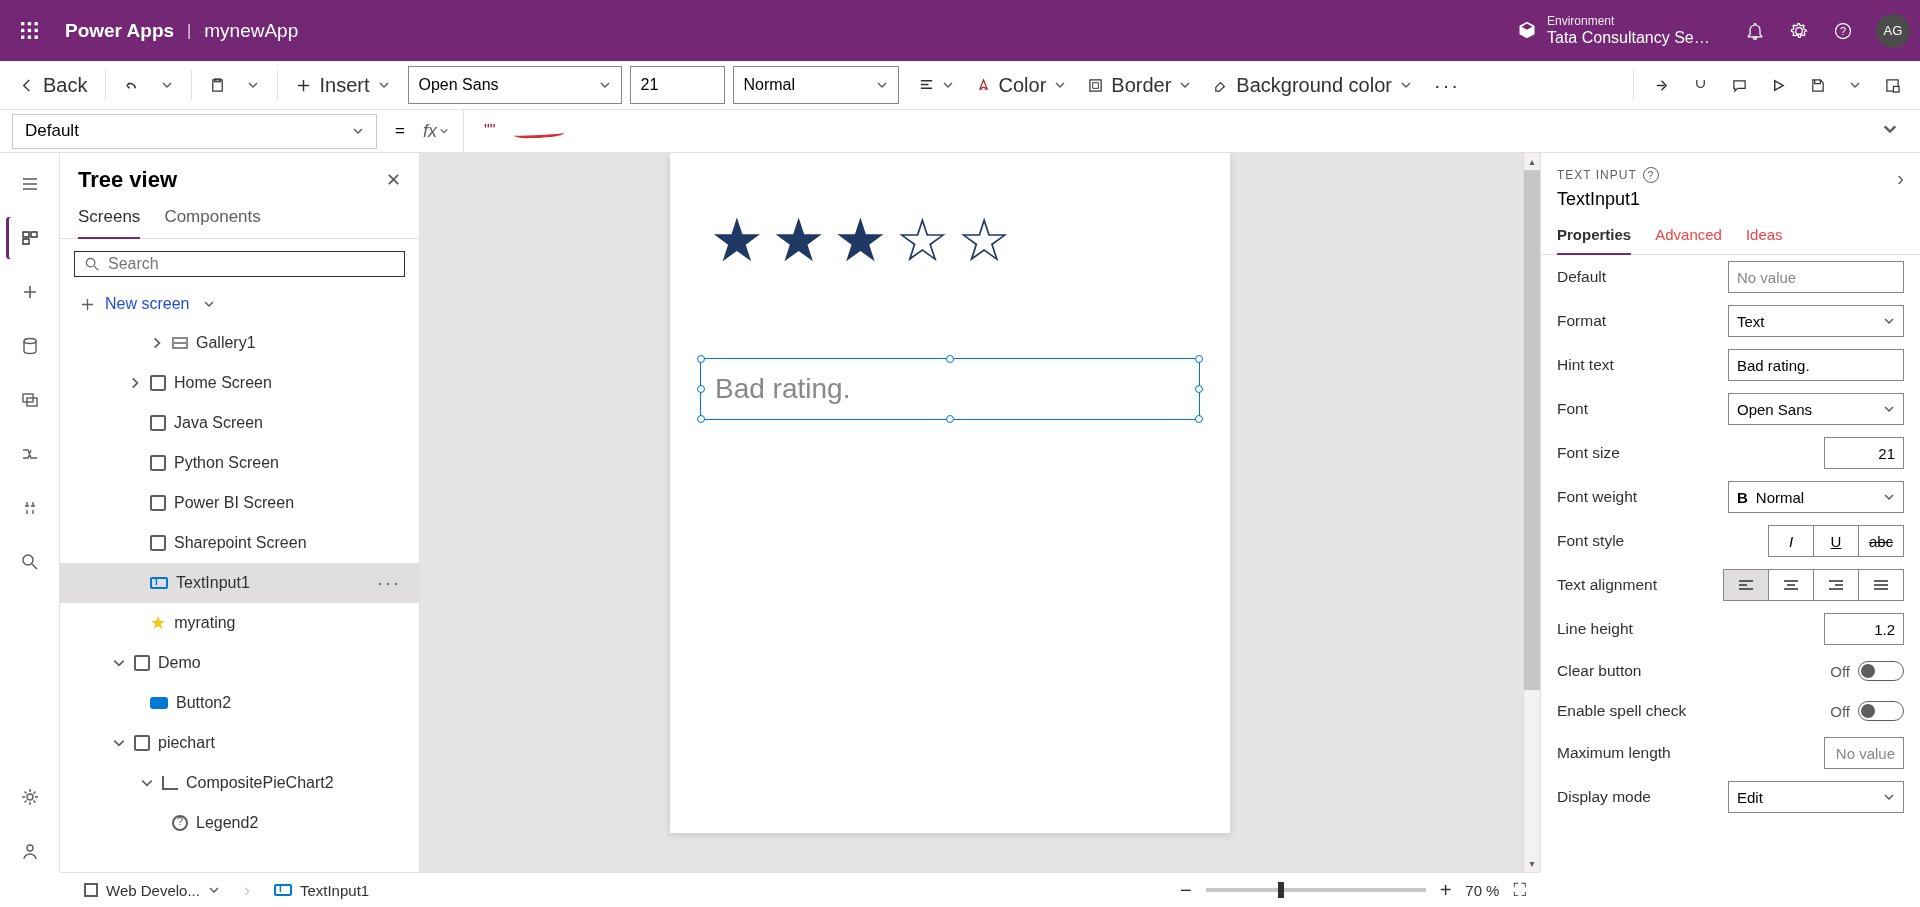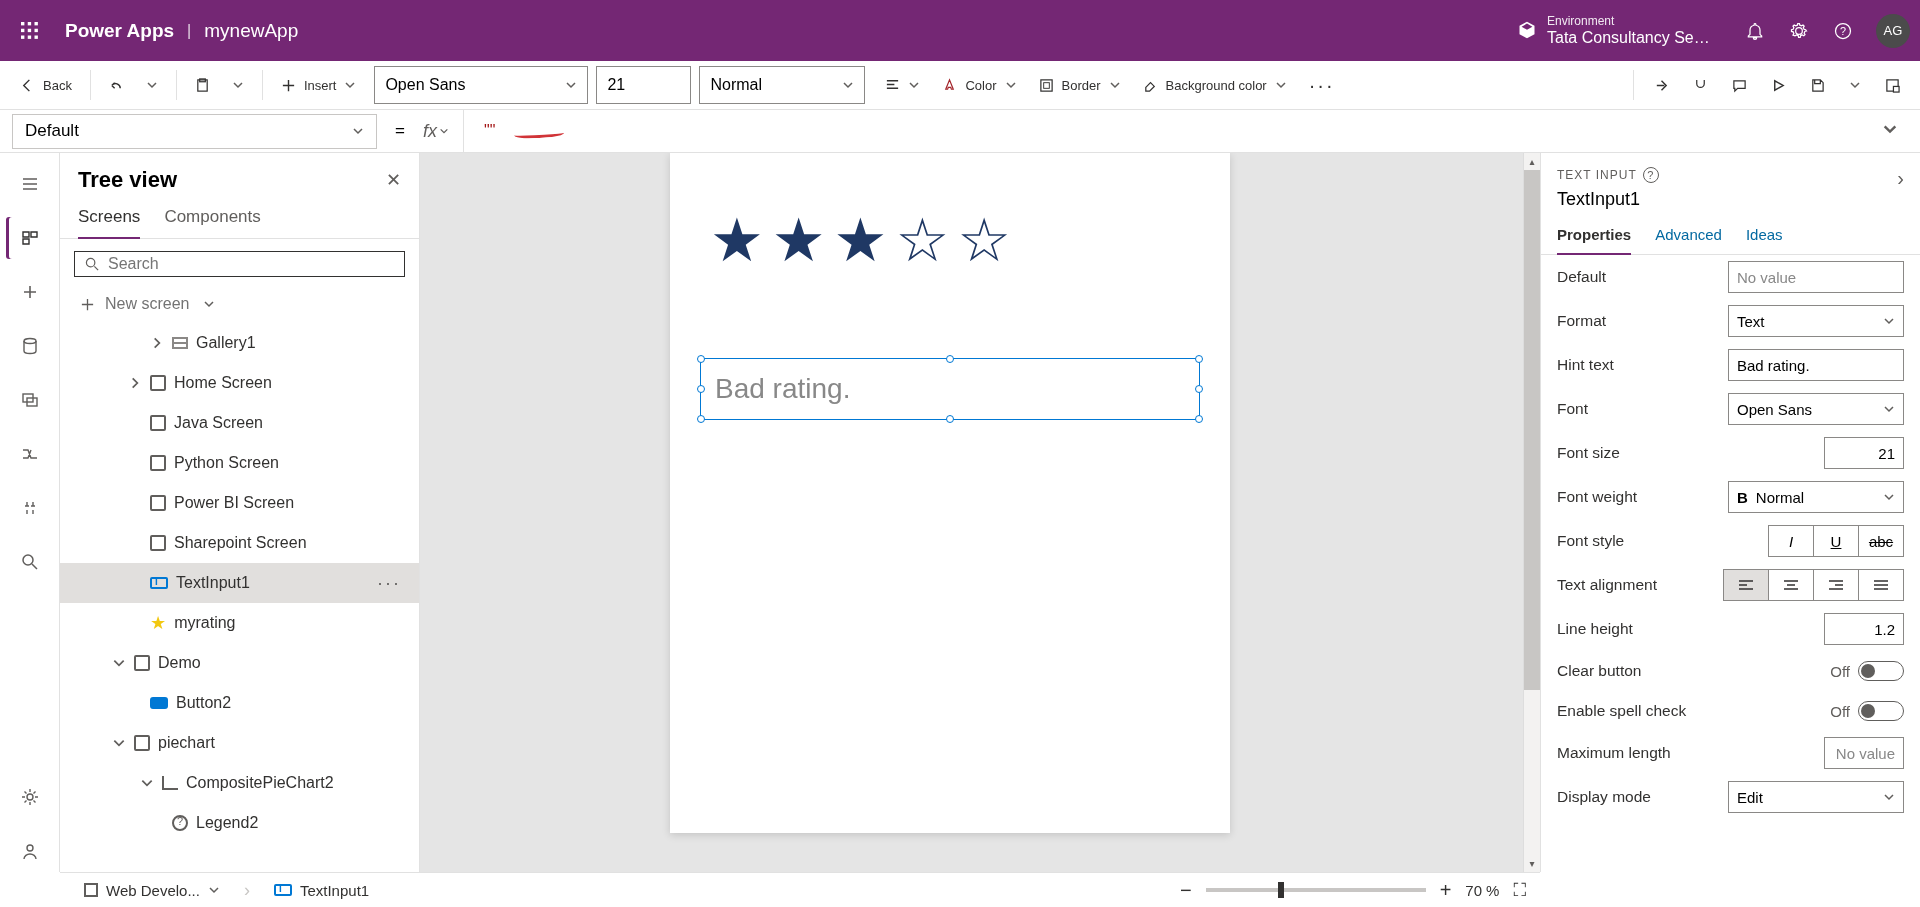--- a/index.html
+++ b/index.html
@@ -16,21 +16,21 @@
   .top-right { display:flex; align-items:center; gap:22px; }
   .env-block { display:flex; align-items:center; gap:10px; margin-right:10px; max-width:220px; }
   .env-text { display:flex; flex-direction:column; line-height:1.2; }
   .env-label { font-size:12px; opacity:.9; }
   .env-val { font-size:16px; white-space:nowrap; overflow:hidden; text-overflow:ellipsis; max-width:165px; }
   .hdr-icon { width:22px; height:22px; display:flex; align-items:center; justify-content:center; }
   .avatar { width:34px; height:34px; border-radius:50%; background:#4b4b4b; display:flex; align-items:center; justify-content:center; font-size:13px; }
 
   
   .toolbar { height: 49px; border-bottom:1px solid #e1e1e1; display:flex; align-items:center; padding:0 10px; gap:2px; }
-  .tb-btn { height:36px; display:flex; align-items:center; gap:8px; padding:0 10px; font-size:13px; color:#323130; border:none; background:none; cursor:pointer; border-radius:3px; }
+  .tb-btn { height:36px; display:flex; align-items:center; gap:8px; padding:0 10px; font-size:20px; color:#323130; border:none; background:none; cursor:pointer; border-radius:3px; }
   .tb-sep { width:1px; height:30px; background:#e1e1e1; margin:0 6px; }
   .tb-select { height:38px; border:1px solid #8a8886; display:flex; align-items:center; justify-content:space-between; padding:0 10px; font-size:16px; background:#fff; margin-left:6px; }
   .font-sel { width:214px; }
   .size-sel { width:95px; margin-left:6px; }
   .weight-sel { width:166px; margin-left:6px; }
   .chev { width:12px; fill:#605e5c; }
   .tb-right { margin-left:auto; display:flex; align-items:center; gap:4px; }
 
   
   .formula-row { height:43px; border-bottom:1px solid #e1e1e1; display:flex; align-items:center; padding:0 12px; gap:10px; }
@@ -54,21 +54,21 @@
 
   
   .tree { width:360px; border-right:1px solid #e1e1e1; display:flex; flex-direction:column; }
   .tree-head { display:flex; align-items:center; justify-content:space-between; padding:14px 18px 4px; }
   .tree-title { font-size:22px; font-weight:600; }
   .tree-tabs { display:flex; gap:24px; padding:10px 18px 0; border-bottom:1px solid #e1e1e1; }
   .tree-tab { font-size:17px; padding-bottom:10px; color:#605e5c; cursor:pointer; }
   .tree-tab.active { color:#323130; border-bottom:2px solid #742774; margin-bottom:-1px; font-weight:400; }
   .tree-search { margin:12px 14px; height:26px; border:1px solid #323130; display:flex; align-items:center; padding:0 10px; gap:8px; }
   .tree-search input { border:none; outline:none; font-size:16px; flex:1; }
-  .new-screen { display:flex; align-items:center; gap:10px; padding:6px 18px 10px 20px; font-size:16px; color:#737373; }
+  .new-screen { display:flex; align-items:center; gap:10px; padding:6px 18px 10px 20px; font-size:16px; color:#1d4ed8; }
   .tree-list { flex:1; overflow-y:auto; position:relative; }
   .tree-list::-webkit-scrollbar { width:8px; }
   .tree-list::-webkit-scrollbar-thumb { background:#c8c6c4; }
   .tree-row { height:40px; display:flex; align-items:center; gap:8px; padding-left:16px; font-size:16px; color:#323130; cursor:pointer; white-space:nowrap; }
   .tree-row.selected { background:#e1dfdd; }
   .indent1 { padding-left:68px; }
   .indent2 { padding-left:90px; }
   .indent3 { padding-left:112px; }
   .chev-sm { width:14px; height:14px; fill:#605e5c; flex-shrink:0; }
   .sq { width:16px; height:16px; border:2px solid #605e5c; border-radius:2px; flex-shrink:0; }
@@ -104,21 +104,21 @@
   .vscroll .arr { position:absolute; width:100%; height:17px; display:flex; align-items:center; justify-content:center; font-size:10px; color:#605e5c; }
   .vscroll .arr.up{top:0;} .vscroll .arr.dn{bottom:0;}
 
   
   .props { width:380px; border-left:1px solid #e1e1e1; display:flex; flex-direction:column; overflow:hidden; }
   .props-head { padding:14px 16px 4px; }
   .props-type { font-size:12px; color:#605e5c; letter-spacing:1px; display:flex; align-items:center; gap:6px; }
   .props-type .q { width:16px;height:16px;border:1px solid #605e5c;border-radius:50%;display:flex;align-items:center;justify-content:center;font-size:11px; }
   .props-name { font-size:18px; margin-top:6px; }
   .props-tabs { display:flex; gap:24px; padding:12px 16px 0; border-bottom:1px solid #e1e1e1; }
-  .props-tab { font-size:15px; padding-bottom:10px; color:#0369a1; cursor:pointer; }
+  .props-tab { font-size:15px; padding-bottom:10px; color:#ef4444; cursor:pointer; }
   .props-tab.active { color:#323130; border-bottom:2px solid #742774; margin-bottom:-1px; font-weight:600; }
   .props-body { flex:1; overflow-y:auto; }
   .prow { display:flex; align-items:center; justify-content:space-between; padding:6px 16px; font-size:15.5px; min-height:40px; }
   .prow .lbl { color:#323130; }
   .pinput { width:176px; height:32px; border:1px solid #8a8886; padding:0 8px; font-size:15px; display:flex; align-items:center; justify-content:space-between; background:#fff; }
   .pinput.sm { width:80px; text-align:right; justify-content:flex-end; }
   .pinput .ph { color:#888; }
   .seg { display:flex; }
   .seg button { width:46px; height:32px; border:1px solid #8a8886; background:#fff; margin-left:-1px; cursor:pointer; display:flex;align-items:center;justify-content:center; font-size:15px; }
   .seg button:first-child { margin-left:0; }

